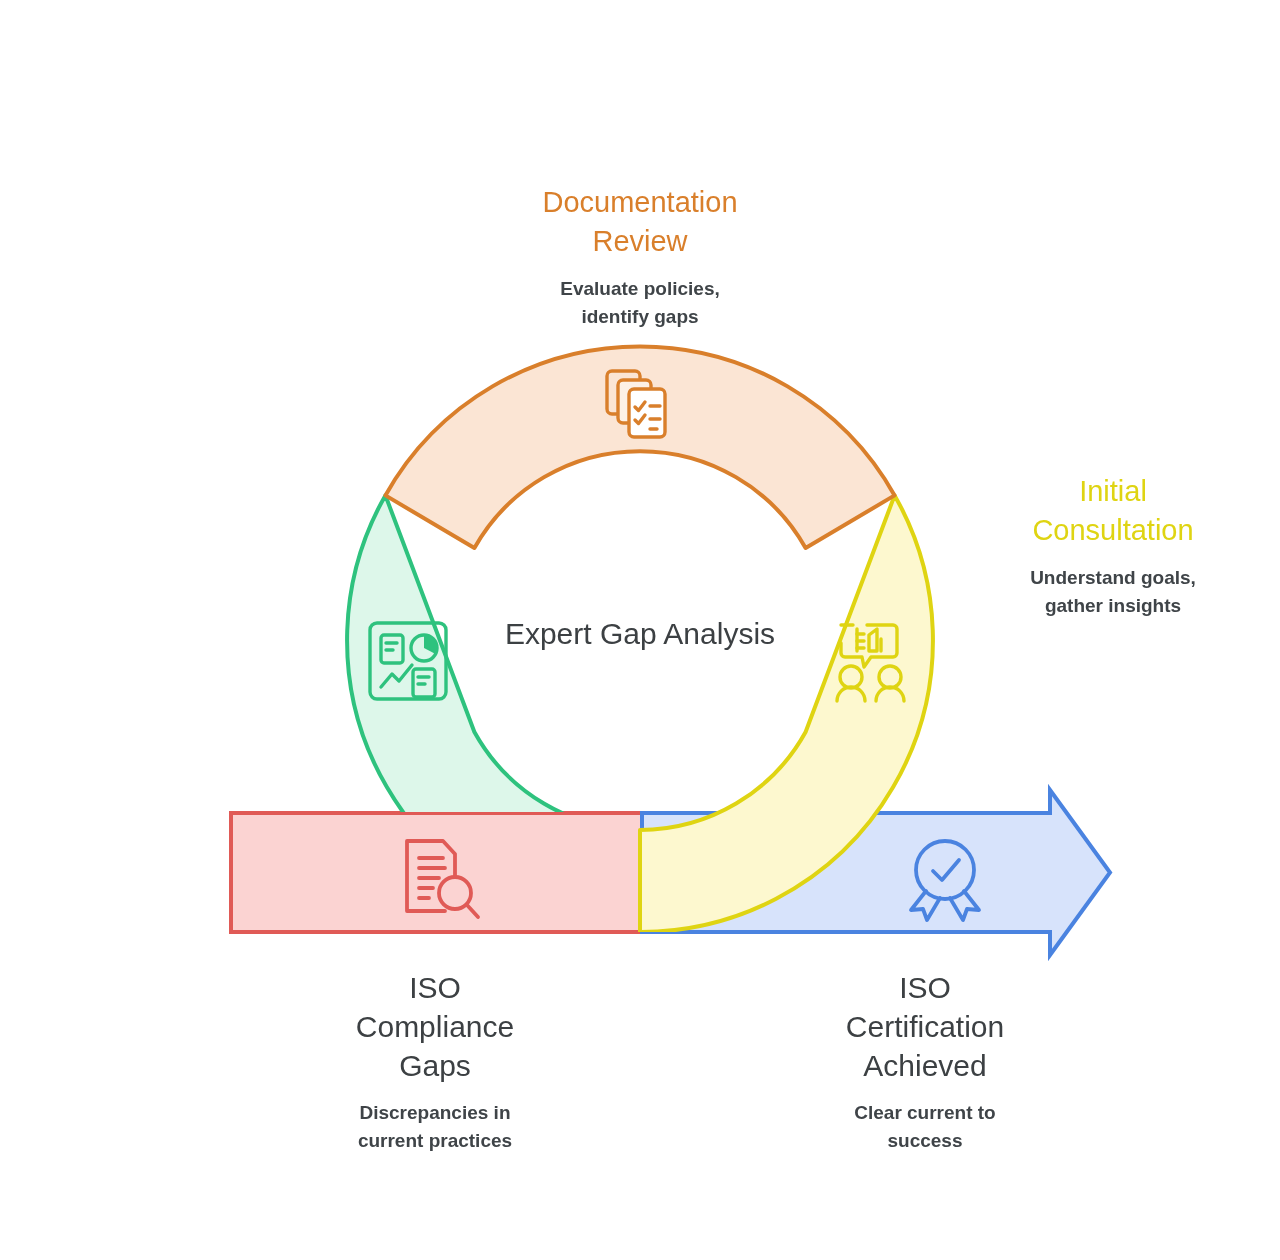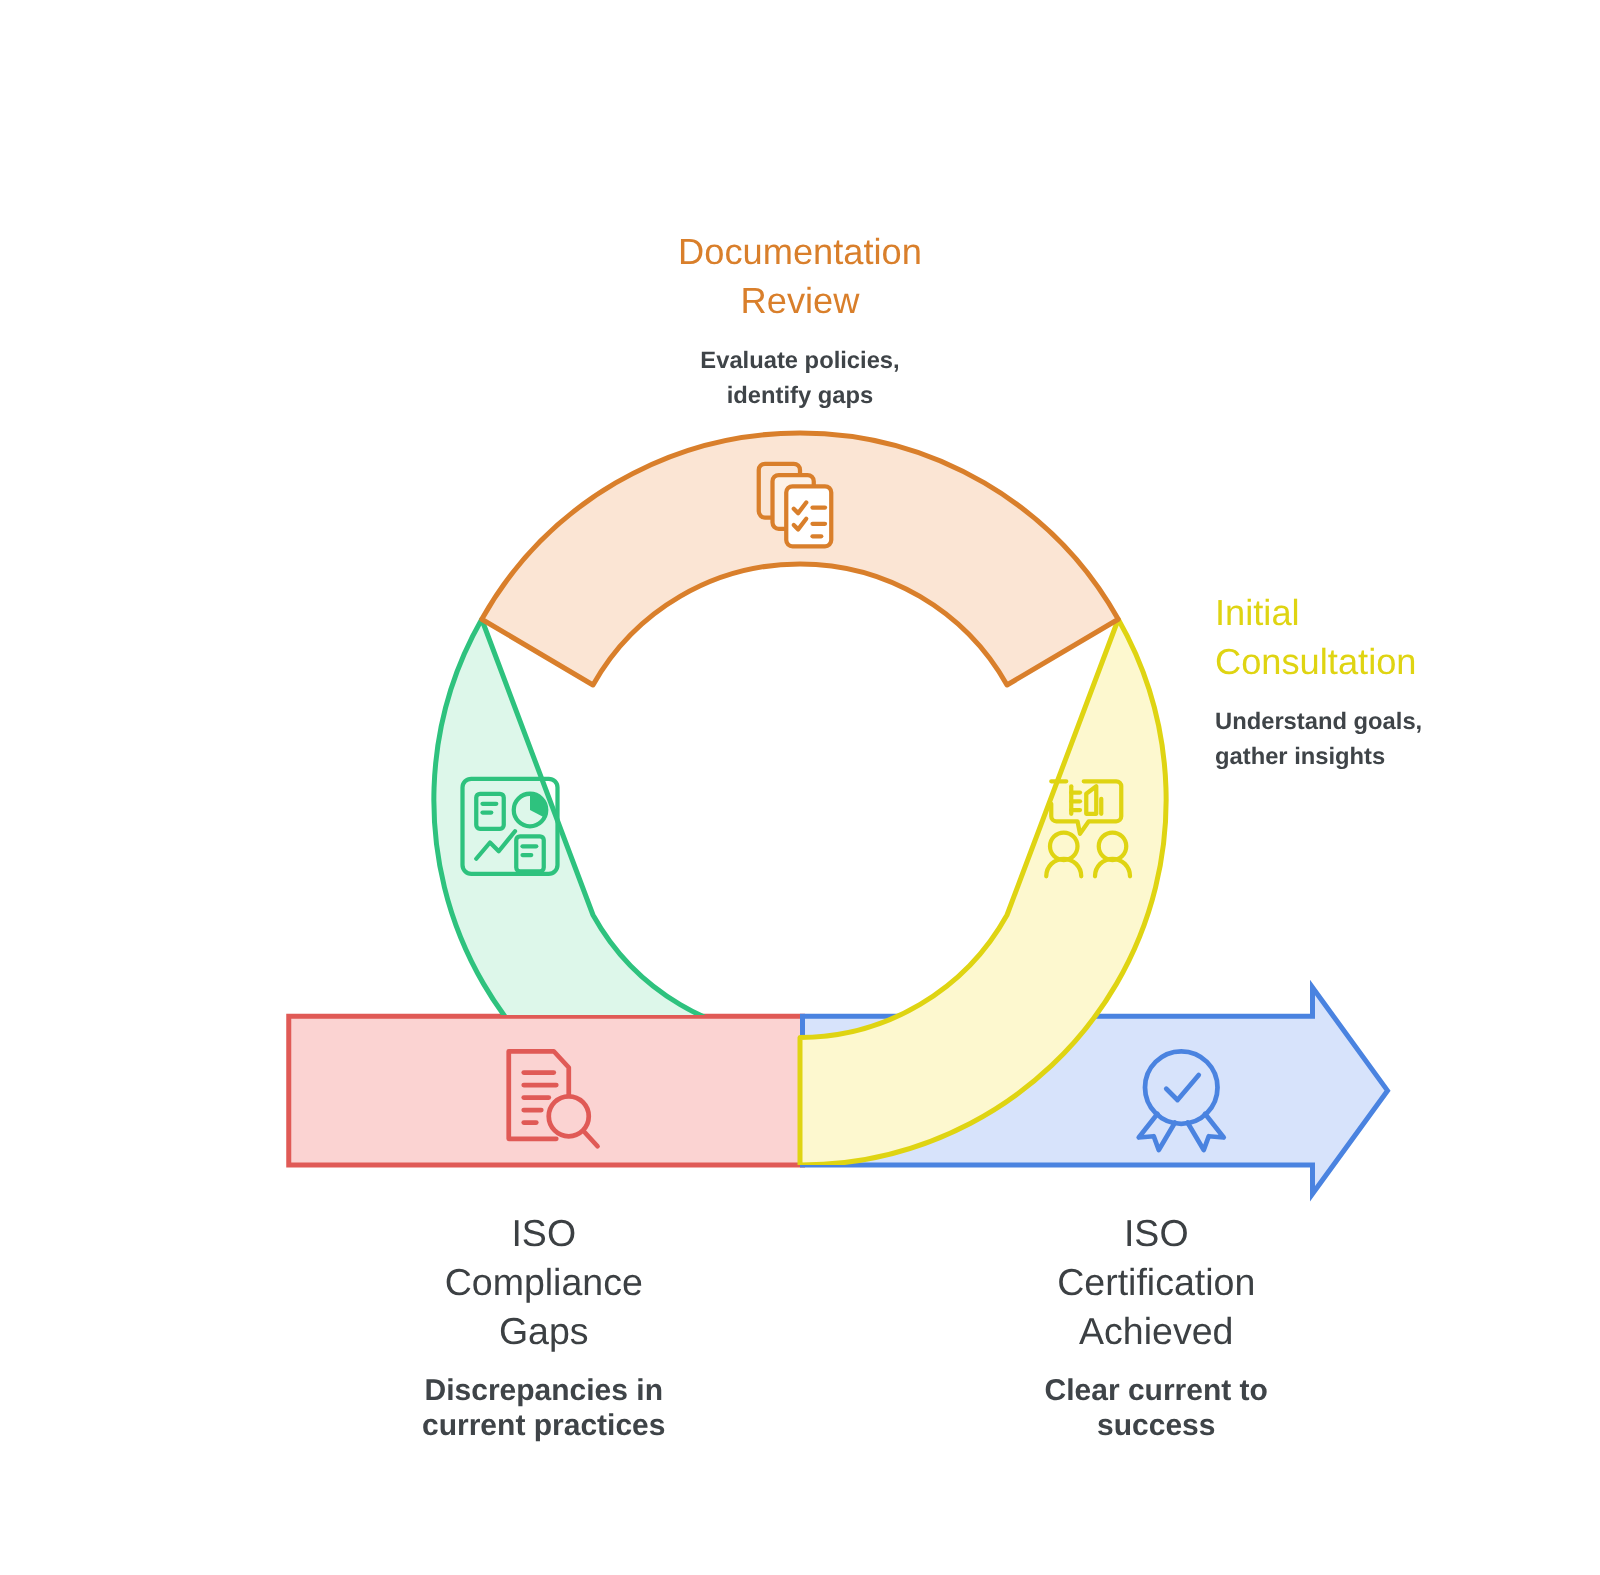--- a/index.html
+++ b/index.html
@@ -59,21 +59,21 @@
     left: 30px;
     top: 452px;
     width: 280px;
     text-align: right;
   }
   
   #lbl-consultation {
     left: 972px;
     top: 472px;
     width: 282px;
-    text-align: left;
+    text-align: center;
   }
   
   #lbl-gaps {
     left: 275px;
     top: 968px;
     width: 320px;
     text-align: center;
   }
   
   #lbl-cert {
@@ -81,21 +81,21 @@
     top: 968px;
     width: 320px;
     text-align: center;
   }
   .bottom-title {
     font-size: 30px;
     line-height: 39px;
     color: #3c4043;
   }
   .bottom-desc {
-    font-size: 24px;
+    font-size: 19px;
     line-height: 28px;
     margin-top: 16px;
   }
   #center-text {
     position: absolute;
     left: 440px;
     top: 617px;
     width: 400px;
     text-align: center;
     font-size: 30px;
@@ -199,20 +199,21 @@
     </g>
 
     <g transform="translate(900,832)" fill="none" stroke="#4a83e0" stroke-width="3.8" stroke-linecap="round" stroke-linejoin="round">
       <circle cx="45" cy="38" r="29"></circle>
       <polyline points="33,39 42,48 59,28"></polyline>
       <path d="M 26 59 L 11 78 L 23 77 L 27 88 L 40 66"></path>
       <path d="M 64 59 L 79 78 L 67 77 L 63 88 L 50 66"></path>
     </g>
   </svg>
 
+  <div id="center-text">Expert Gap Analysis</div>
 
   <div class="label-block" id="lbl-documentation">
     <div class="label-title" style="color:#d97f2b">Documentation
 Review</div>
     <div class="label-desc">Evaluate policies,
 identify gaps</div>
   </div>
 
 
   <div class="label-block" id="lbl-consultation">

